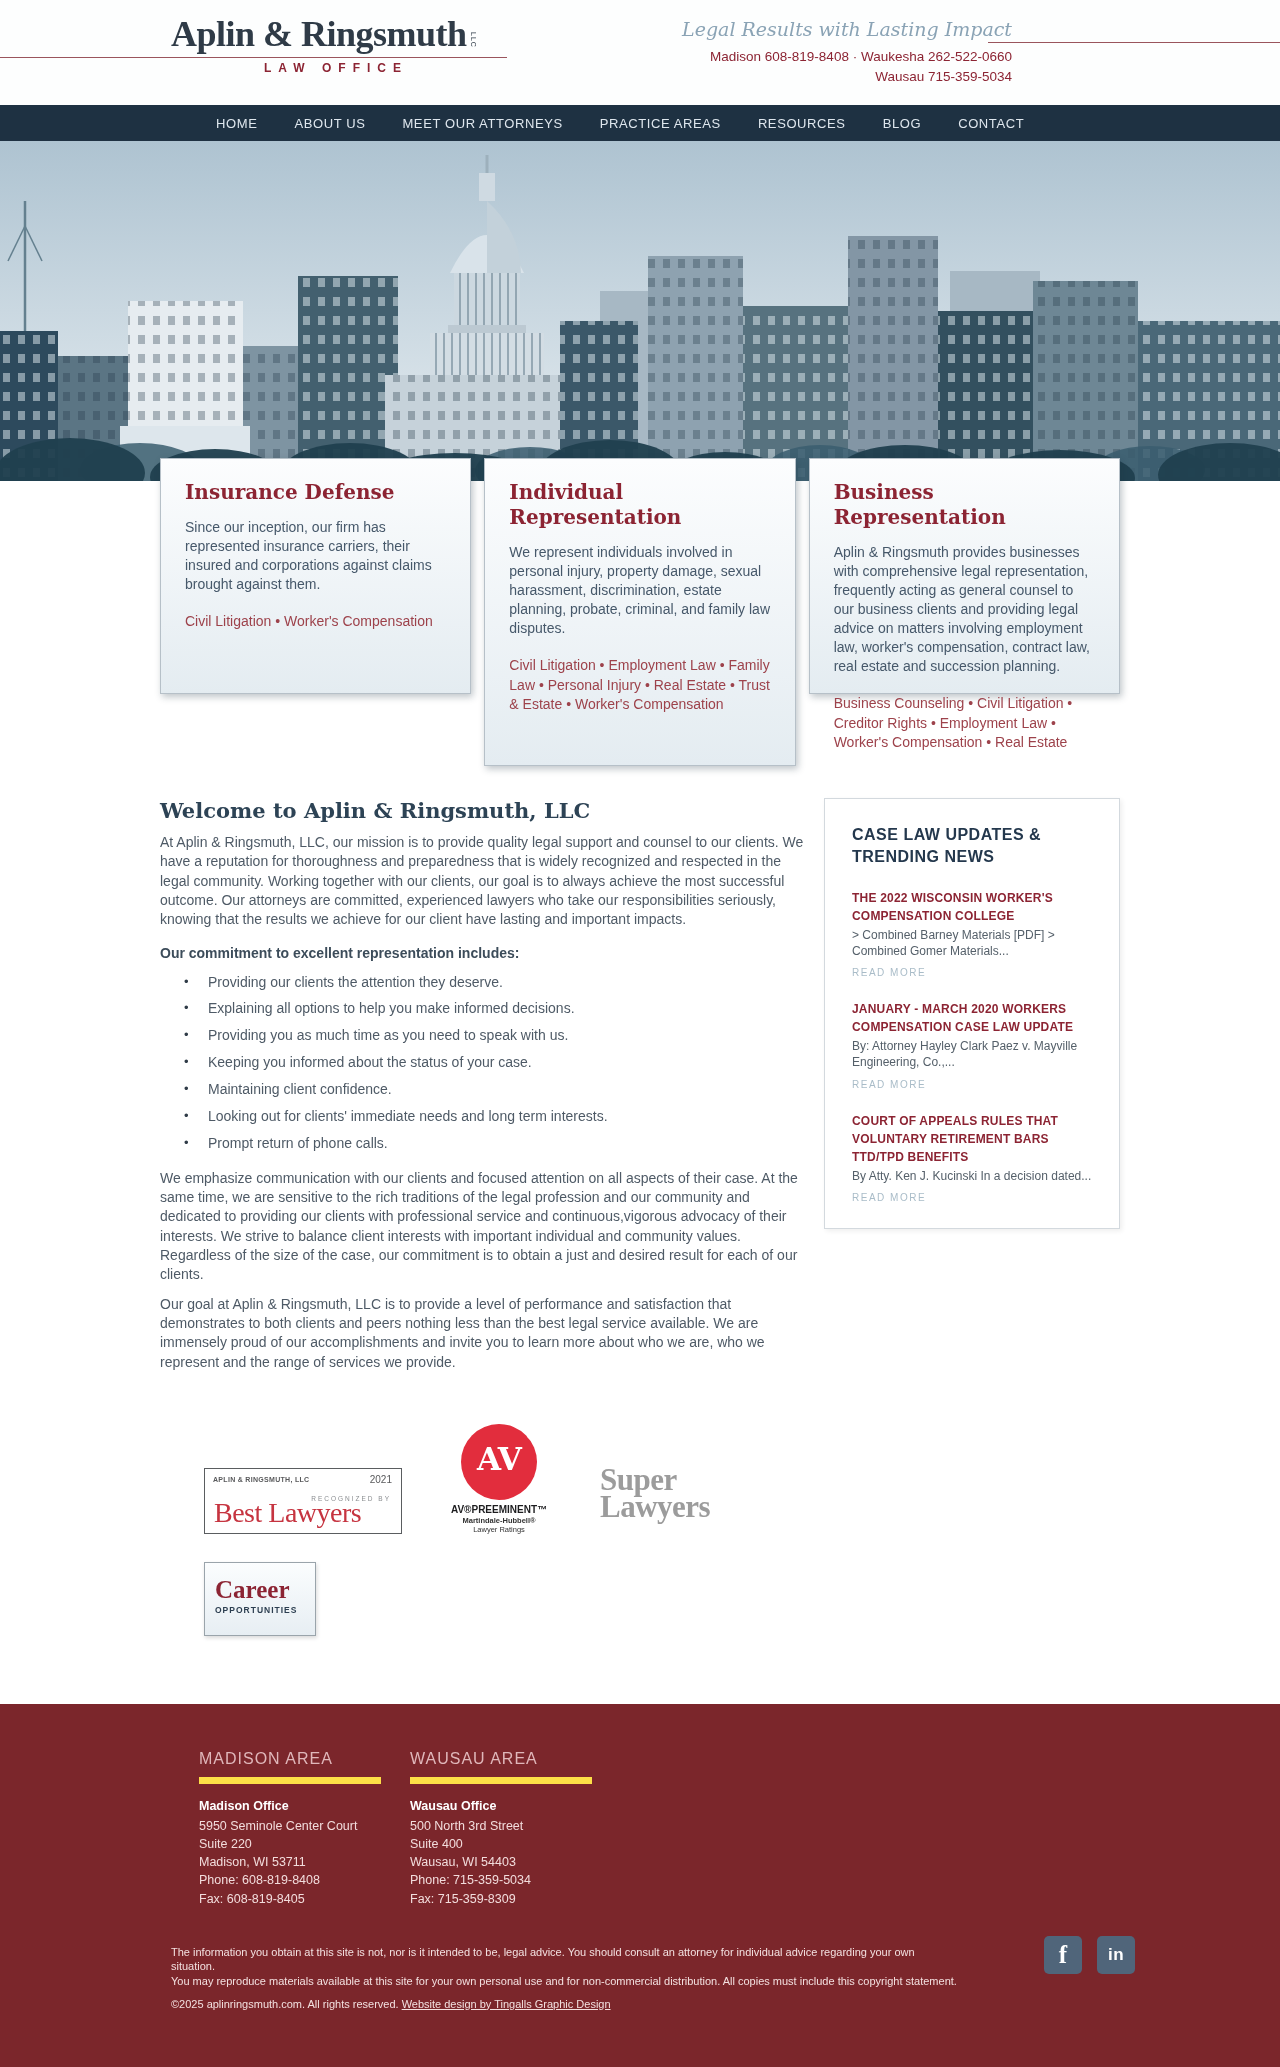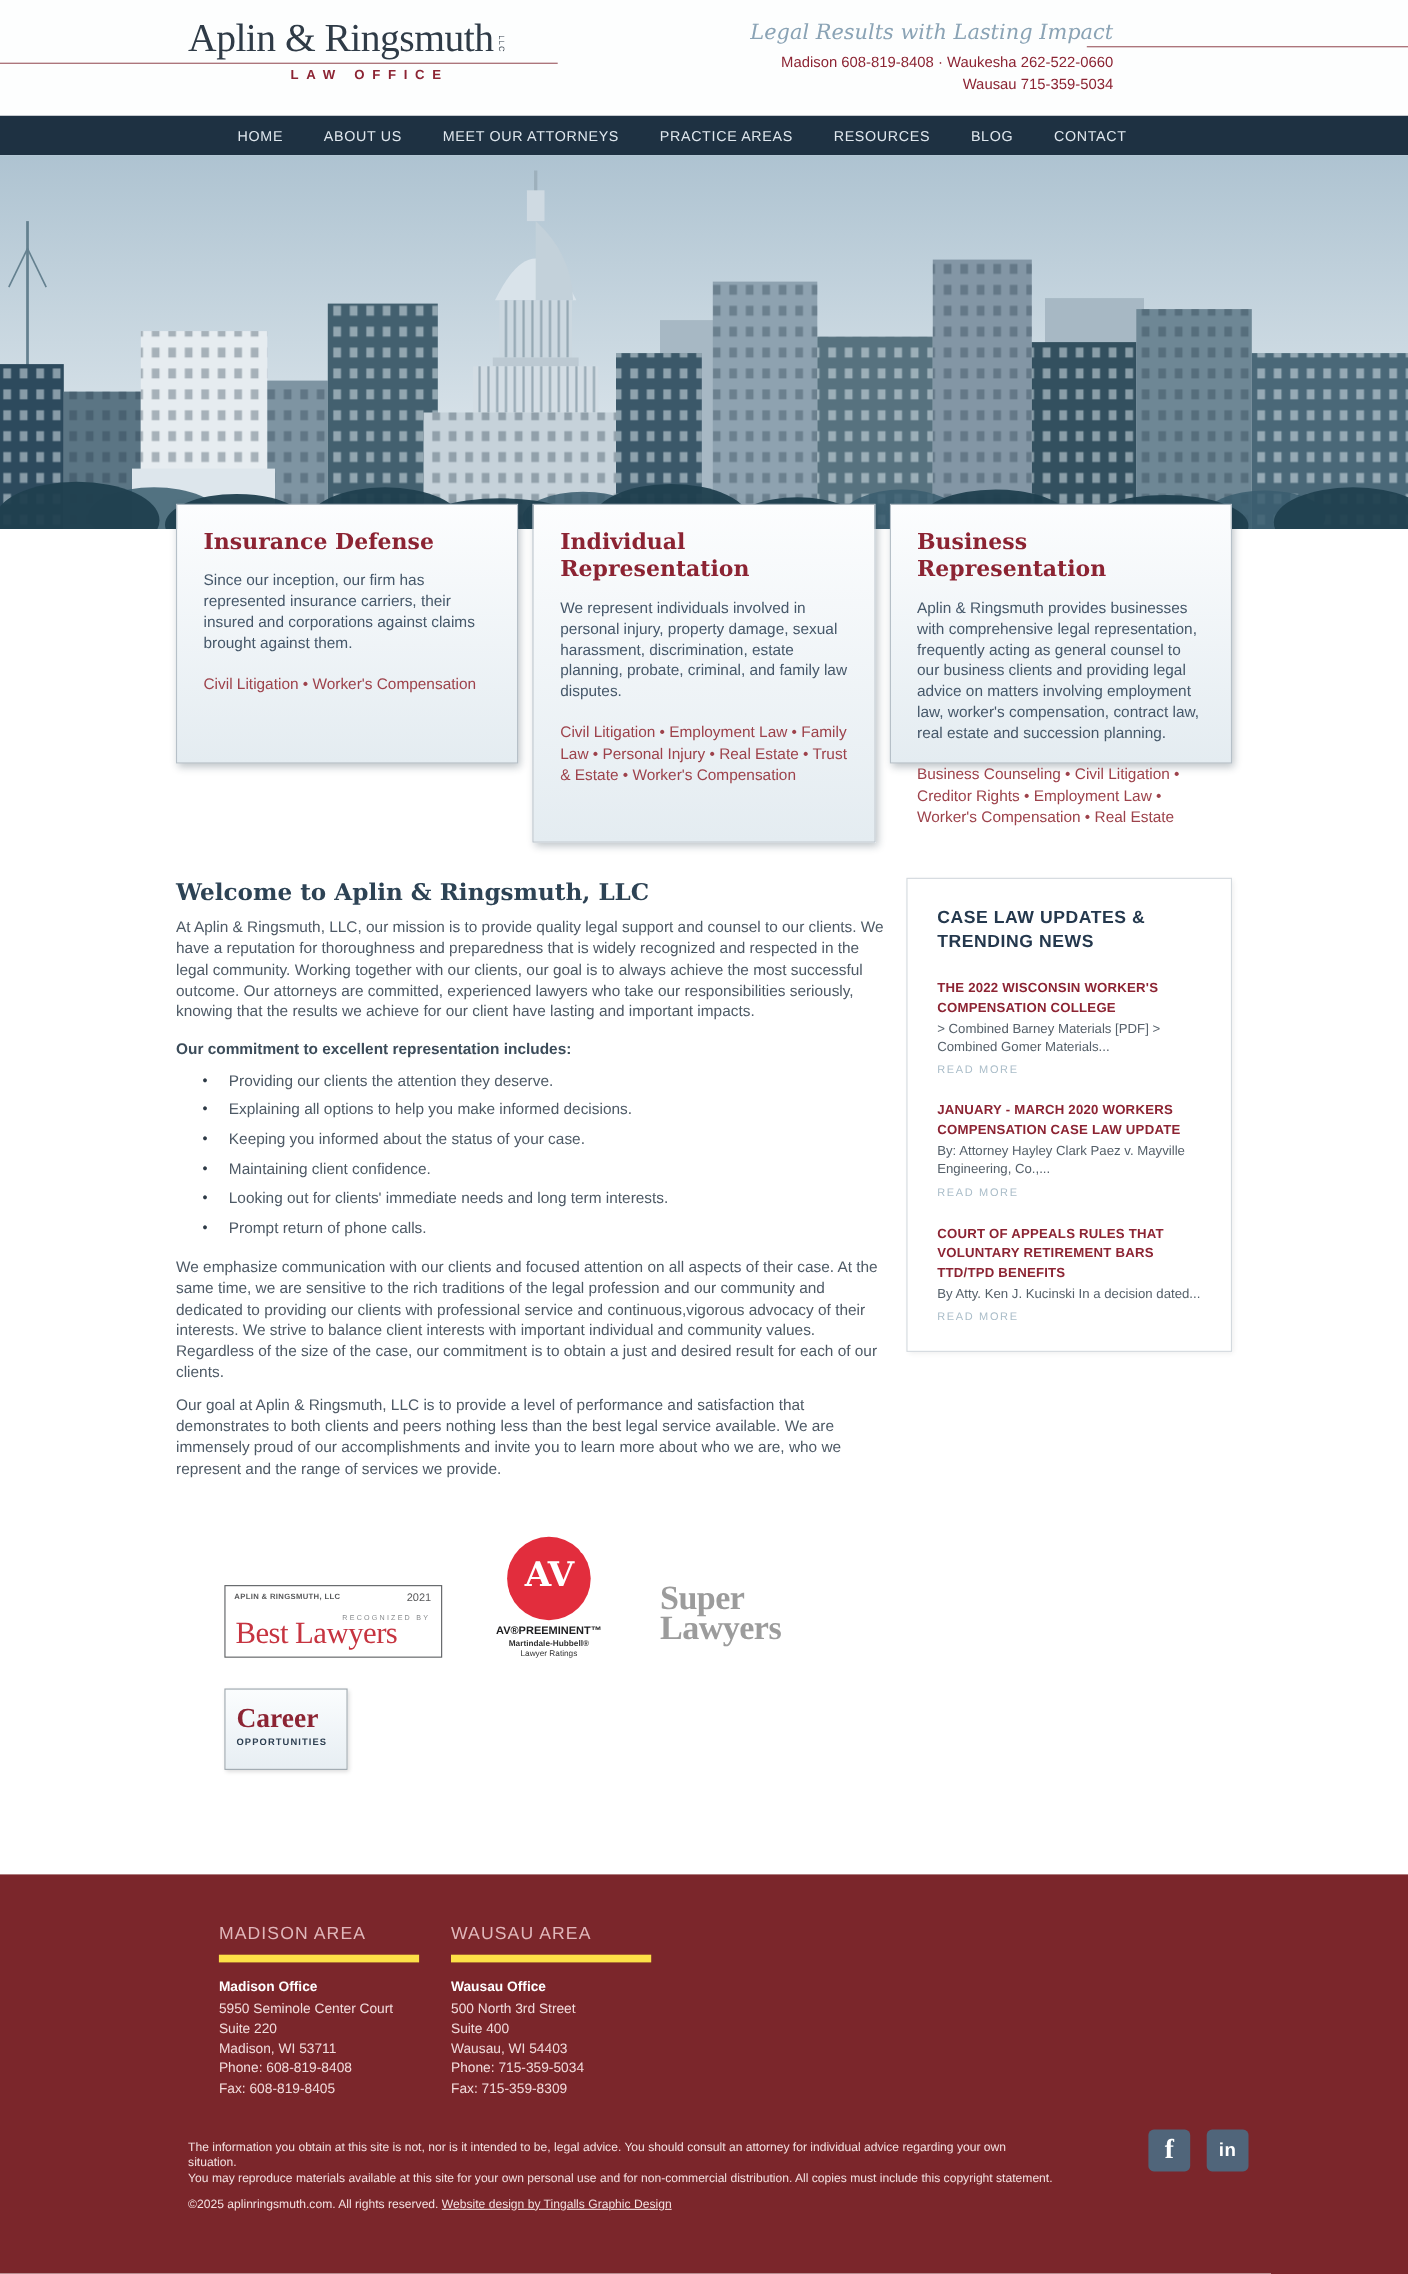--- a/index.html
+++ b/index.html
@@ -4,21 +4,21 @@
 <style>
   * { margin:0; padding:0; box-sizing:border-box; }
   body { width:1280px; background:#ffffff; font-family:"Liberation Sans", sans-serif; }
 
   
   .header { position:relative; height:105px; background:#fdfefe; }
   .logo-rule-left { position:absolute; left:0; top:57px; width:507px; height:1px; background:#9a555d; }
   .logo-rule-right { position:absolute; right:0; top:42px; width:292px; height:1px; background:#9a555d; }
   .logo { position:absolute; left:171px; top:16px; width:350px; cursor:pointer; }
   .logo-name-row { display:flex; align-items:flex-end; }
-  .logo-name { font-family:"Liberation Serif", serif; font-weight:normal; font-size:36px; color:#2f3b47; letter-spacing:-0.5px; line-height:1; }
+  .logo-name { font-family:"Liberation Serif", serif; font-weight:bold; font-size:36px; color:#2f3b47; letter-spacing:-0.5px; line-height:1; }
   .logo-llc { writing-mode:vertical-rl; font-size:7px; letter-spacing:1px; color:#2f3b47; margin-left:3px; margin-bottom:4px; }
   .logo-sub { text-align:center; width:330px; margin-top:9px; font-size:12px; letter-spacing:7px; color:#8c2433; font-weight:bold; }
   .header-right { position:absolute; right:268px; top:18px; text-align:right; }
   .tagline { font-family:"DejaVu Serif", serif; font-style:italic; font-size:19px; color:#8aa3b5; margin-bottom:7px; }
   .phones { font-size:13.5px; color:#8c2433; line-height:1.5; }
 
   
   .nav { height:36px; background:#1e3142; }
   .nav-inner { width:960px; margin:0 auto; padding-left:56px; display:flex; align-items:center; height:36px; }
   .nav-item { color:#dfe7ee; font-size:13px; letter-spacing:0.6px; margin-right:37px; cursor:pointer; white-space:nowrap; }
@@ -254,20 +254,21 @@
 
 <div class="main-wrap">
   <div class="main-cols">
     <div class="left-col">
       <div class="welcome-h1">Welcome to Aplin &amp; Ringsmuth, LLC</div>
       <div class="para">At Aplin &amp; Ringsmuth, LLC, our mission is to provide quality legal support and counsel to our clients. We have a reputation for thoroughness and preparedness that is widely recognized and respected in the legal community. Working together with our clients, our goal is to always achieve the most successful outcome. Our attorneys are committed, experienced lawyers who take our responsibilities seriously, knowing that the results we achieve for our client have lasting and important impacts.</div>
       <div class="subhead">Our commitment to excellent representation includes:</div>
       <ul class="commit">
         <li>Providing our clients the attention they deserve.</li>
         <li>Explaining all options to help you make informed decisions.</li>
+        <li>Providing you as much time as you need to speak with us.</li>
         <li>Keeping you informed about the status of your case.</li>
         <li>Maintaining client confidence.</li>
         <li>Looking out for clients' immediate needs and long term interests.</li>
         <li>Prompt return of phone calls.</li>
       </ul>
       <div class="para">We emphasize communication with our clients and focused attention on all aspects of their case. At the same time, we are sensitive to the rich traditions of the legal profession and our community and dedicated to providing our clients with professional service and continuous,vigorous advocacy of their interests. We strive to balance client interests with important individual and community values. Regardless of the size of the case, our commitment is to obtain a just and desired result for each of our clients.</div>
       <div class="para">Our goal at Aplin &amp; Ringsmuth, LLC is to provide a level of performance and satisfaction that demonstrates to both clients and peers nothing less than the best legal service available. We are immensely proud of our accomplishments and invite you to learn more about who we are, who we represent and the range of services we provide.</div>
     </div>
 
     <div class="sidebar">

